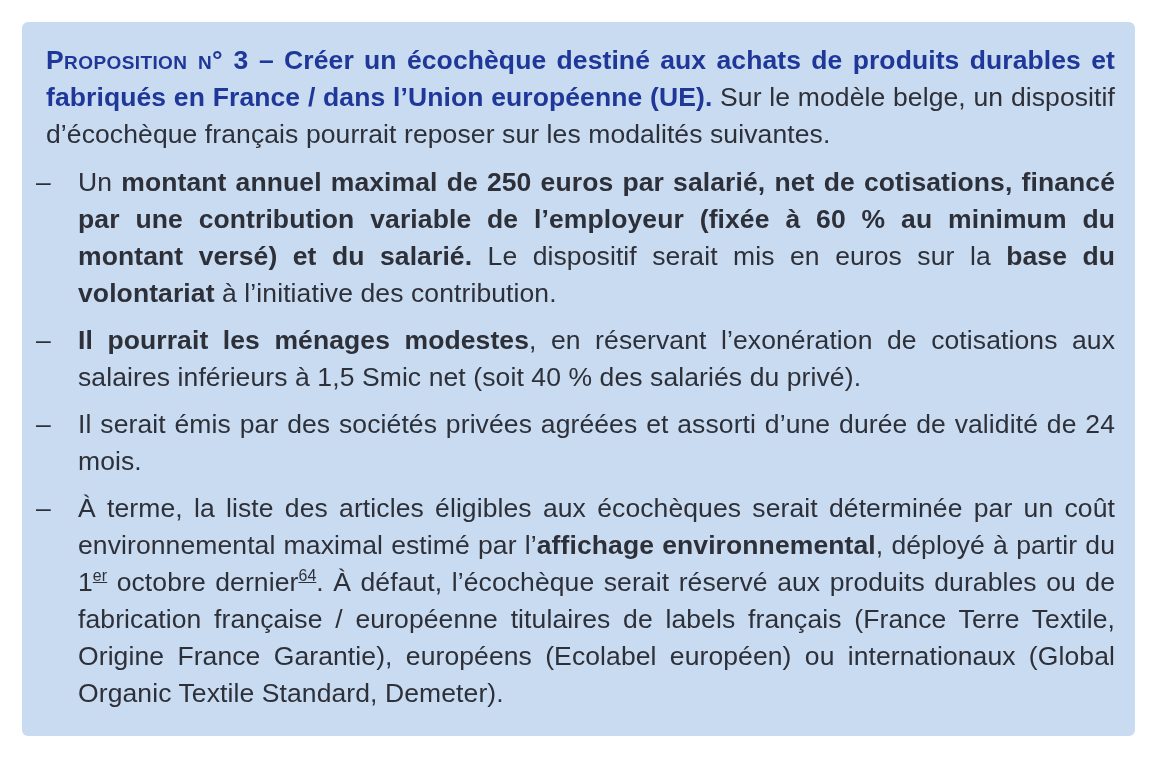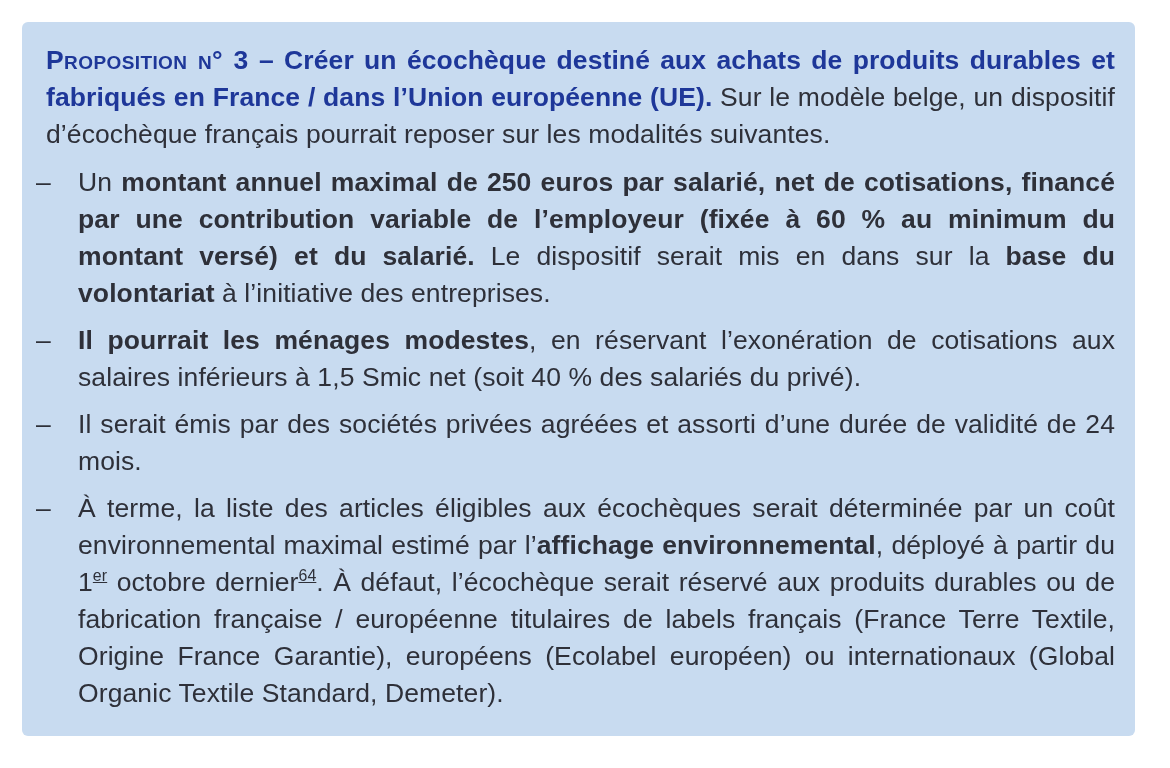--- a/index.html
+++ b/index.html
@@ -65,21 +65,21 @@
 
 <div class="page">
   <div class="prop-box">
 
     <p class="intro"><span class="b blue sc">Proposition n° 3</span><span class="b blue"> – Créer un écochèque destiné aux achats de produits durables et fabriqués en France / dans l’Union européenne (UE). </span><span>Sur le modèle belge, un dispositif d’écochèque français pourrait reposer sur les modalités suivantes.</span></p>
 
     <div class="bullet-list">
 
       <div class="bullet">
         <span class="dash">–</span>
-        <p class="btext"><span>Un </span><span class="b">montant annuel maximal de 250 euros par salarié, net de cotisations, financé par une contribution variable de l’employeur (fixée à 60 % au minimum du montant versé) et du salarié.</span><span> Le dispositif serait mis en dans sur la </span><span class="b">base du volontariat</span><span> à l’initiative des entreprises.</span></p>
+        <p class="btext"><span>Un </span><span class="b">montant annuel maximal de 250 euros par salarié, net de cotisations, financé par une contribution variable de l’employeur (fixée à 60 % au minimum du montant versé) et du salarié.</span><span> Le dispositif serait mis en euros sur la </span><span class="b">base du volontariat</span><span> à l’initiative des contribution.</span></p>
       </div>
 
       <div class="bullet">
         <span class="dash">–</span>
         <p class="btext"><span class="b">Il pourrait les ménages modestes</span><span>, en réservant l’exonération de cotisations aux salaires inférieurs à 1,5 Smic net (soit 40 % des salariés du privé).</span></p>
       </div>
 
       <div class="bullet">
         <span class="dash">–</span>
         <p class="btext"><span>Il serait émis par des sociétés privées agréées et assorti d’une durée de validité de 24 mois.</span></p>

